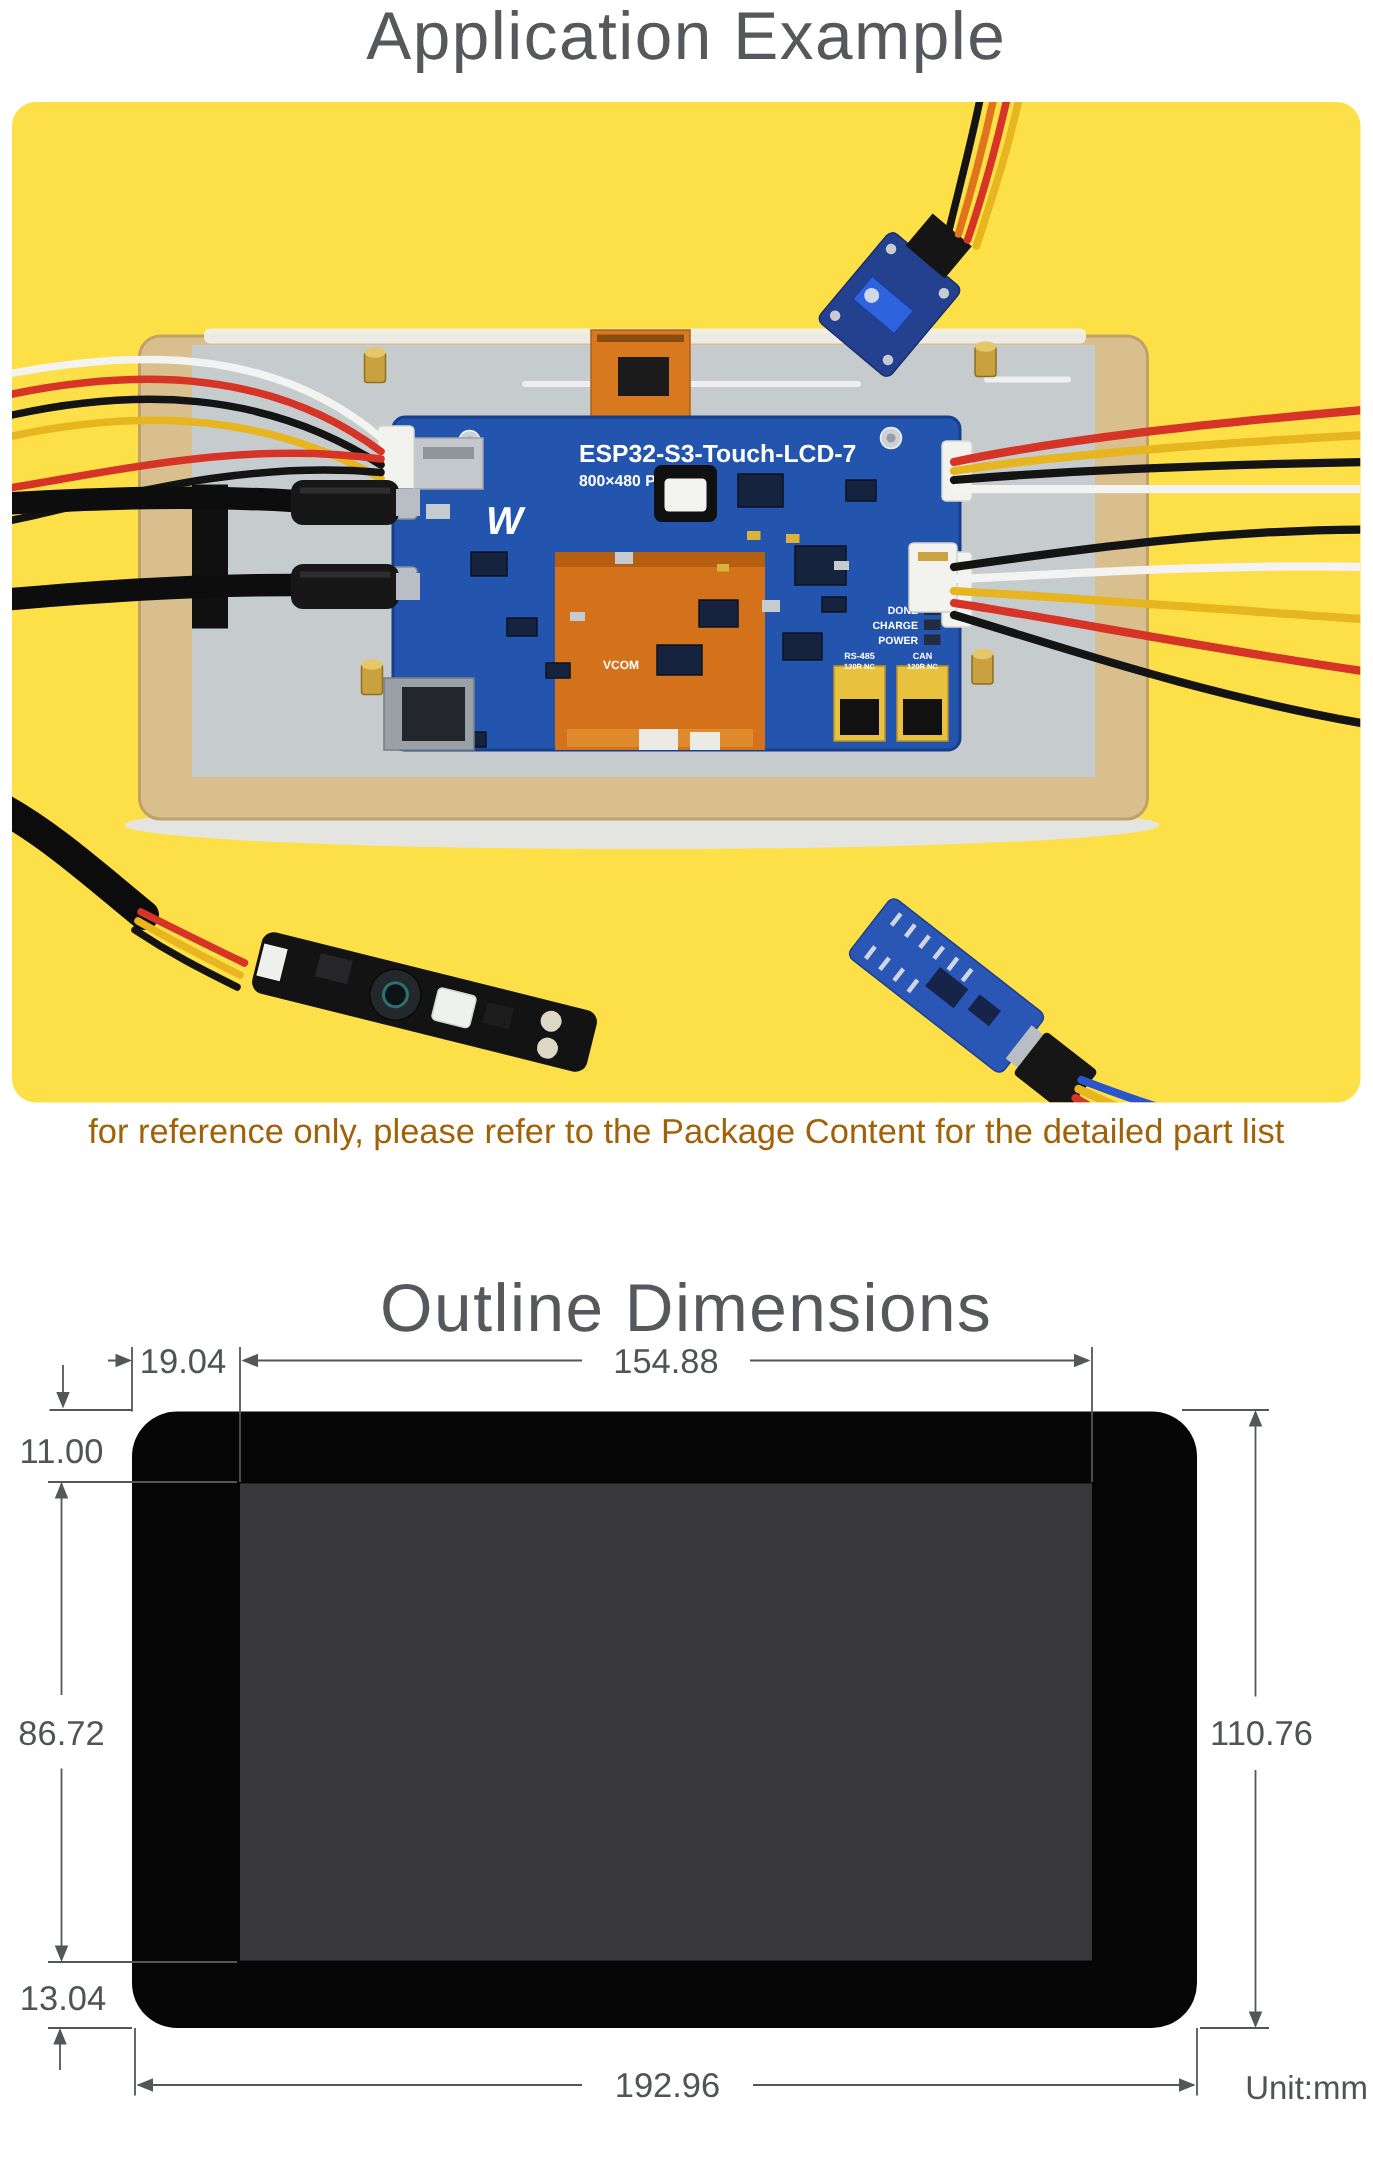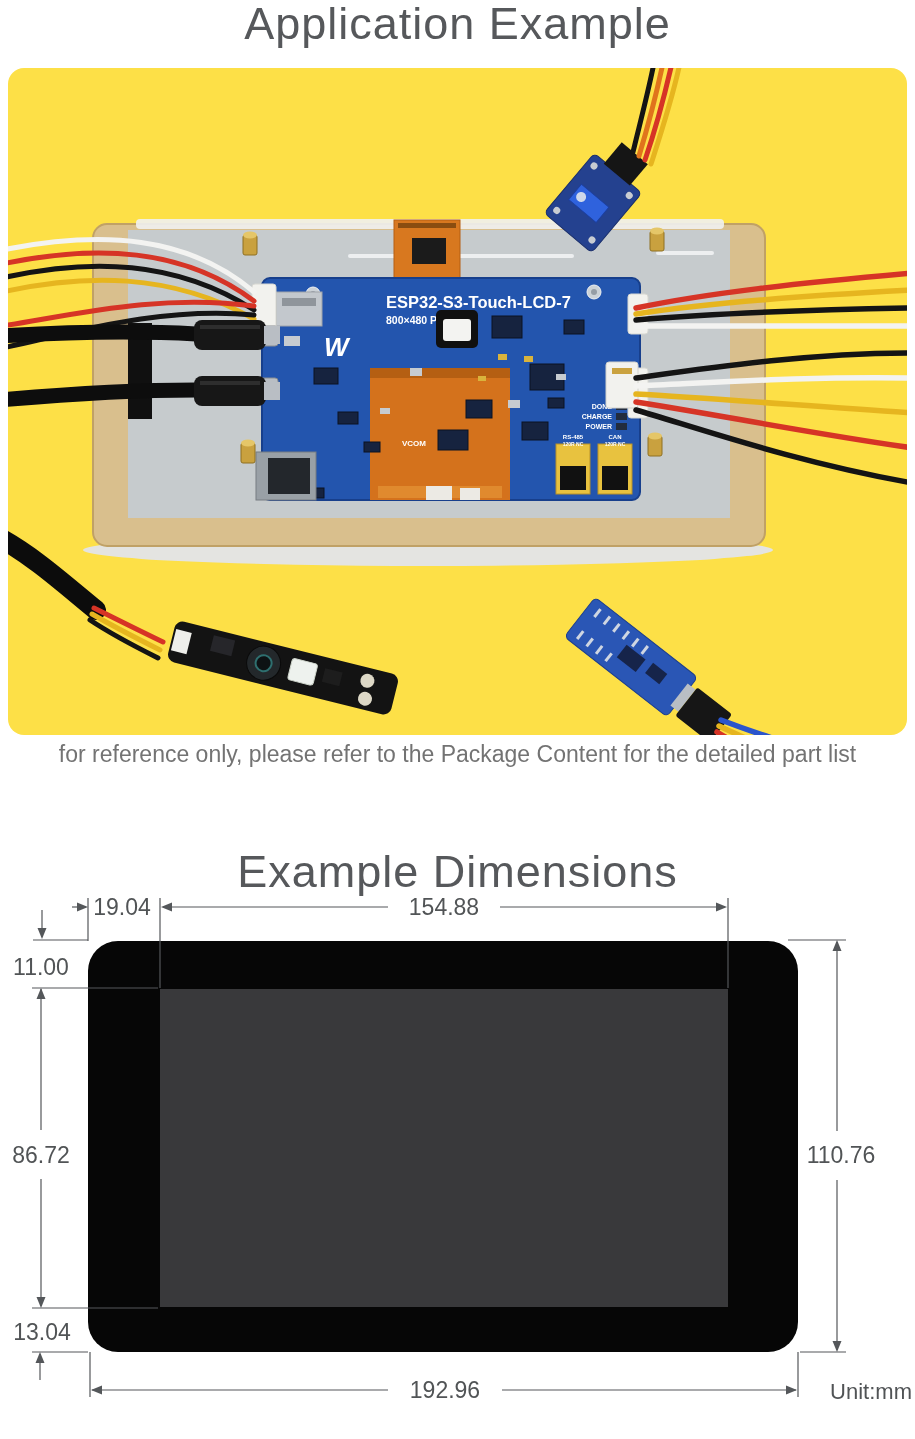--- a/index.html
+++ b/index.html
@@ -5,21 +5,21 @@
   html,body{margin:0;padding:0;background:#ffffff;}
   .page{position:relative;width:915px;height:1439px;background:#ffffff;overflow:hidden;
         font-family:"Liberation Sans",sans-serif;}
   .sec-title{position:absolute;left:0;width:915px;margin:0;text-align:center;
         font-size:45px;font-weight:300;letter-spacing:1px;color:#56585b;}
   #title-app{top:-2px;}
   #title-dim{top:846px;}
   .photo{position:absolute;left:8px;top:68px;width:899px;height:667px;
         background:#fde047;border-radius:16px;overflow:hidden;}
   .caption{position:absolute;left:0;top:741px;width:915px;text-align:center;
-        font-size:23px;color:#737373;}
+        font-size:23px;color:#a16207;}
   .diagram{position:absolute;left:0;top:884px;width:915px;height:519px;}
   svg{display:block;}
   .dim-label{font-family:"Liberation Sans",sans-serif;font-size:23px;fill:#515456;font-weight:400;}
   .unit-label{font-family:"Liberation Sans",sans-serif;font-size:22px;fill:#515456;}
   .pcb-title{font-family:"Liberation Sans",sans-serif;font-size:16.5px;font-weight:bold;fill:#ffffff;}
   .pcb-sub{font-family:"Liberation Sans",sans-serif;font-size:10.5px;font-weight:bold;fill:#ffffff;}
   .pcb-logo{font-family:"Liberation Sans",sans-serif;font-size:26px;font-weight:bold;font-style:italic;fill:#ffffff;}
   .pcb-micro{font-family:"Liberation Sans",sans-serif;font-weight:bold;fill:#ffffff;}
 </style>
 </head>
@@ -240,21 +240,21 @@
           <path d="M 711 658 C 758 680, 815 705, 885 725" stroke="#e6b51f"></path>
           <path d="M 709 664 C 752 690, 805 720, 872 748" stroke="#d63426"></path>
           <path d="M 707 670 C 748 700, 795 735, 852 762" stroke="#141414"></path>
         </g>
       </g>
     </svg>
   </div>
 
   <div class="caption">for reference only, please refer to the Package Content for the detailed part list</div>
 
-  <h1 class="sec-title" id="title-dim">Example Dimensions</h1>
+  <h1 class="sec-title" id="title-dim">Outline Dimensions</h1>
 
   <div class="diagram">
     <svg width="915" height="519" viewBox="0 0 915 519">
 
       <rect x="88" y="57" width="710" height="411" rx="30" fill="#060606"></rect>
       <rect x="160" y="105" width="568" height="318" fill="#39393b"></rect>
 
       <g stroke="#54575a" stroke-width="1.2">
         <line x1="88" y1="14" x2="88" y2="57"></line>
         <line x1="160" y1="14" x2="160" y2="104"></line>

